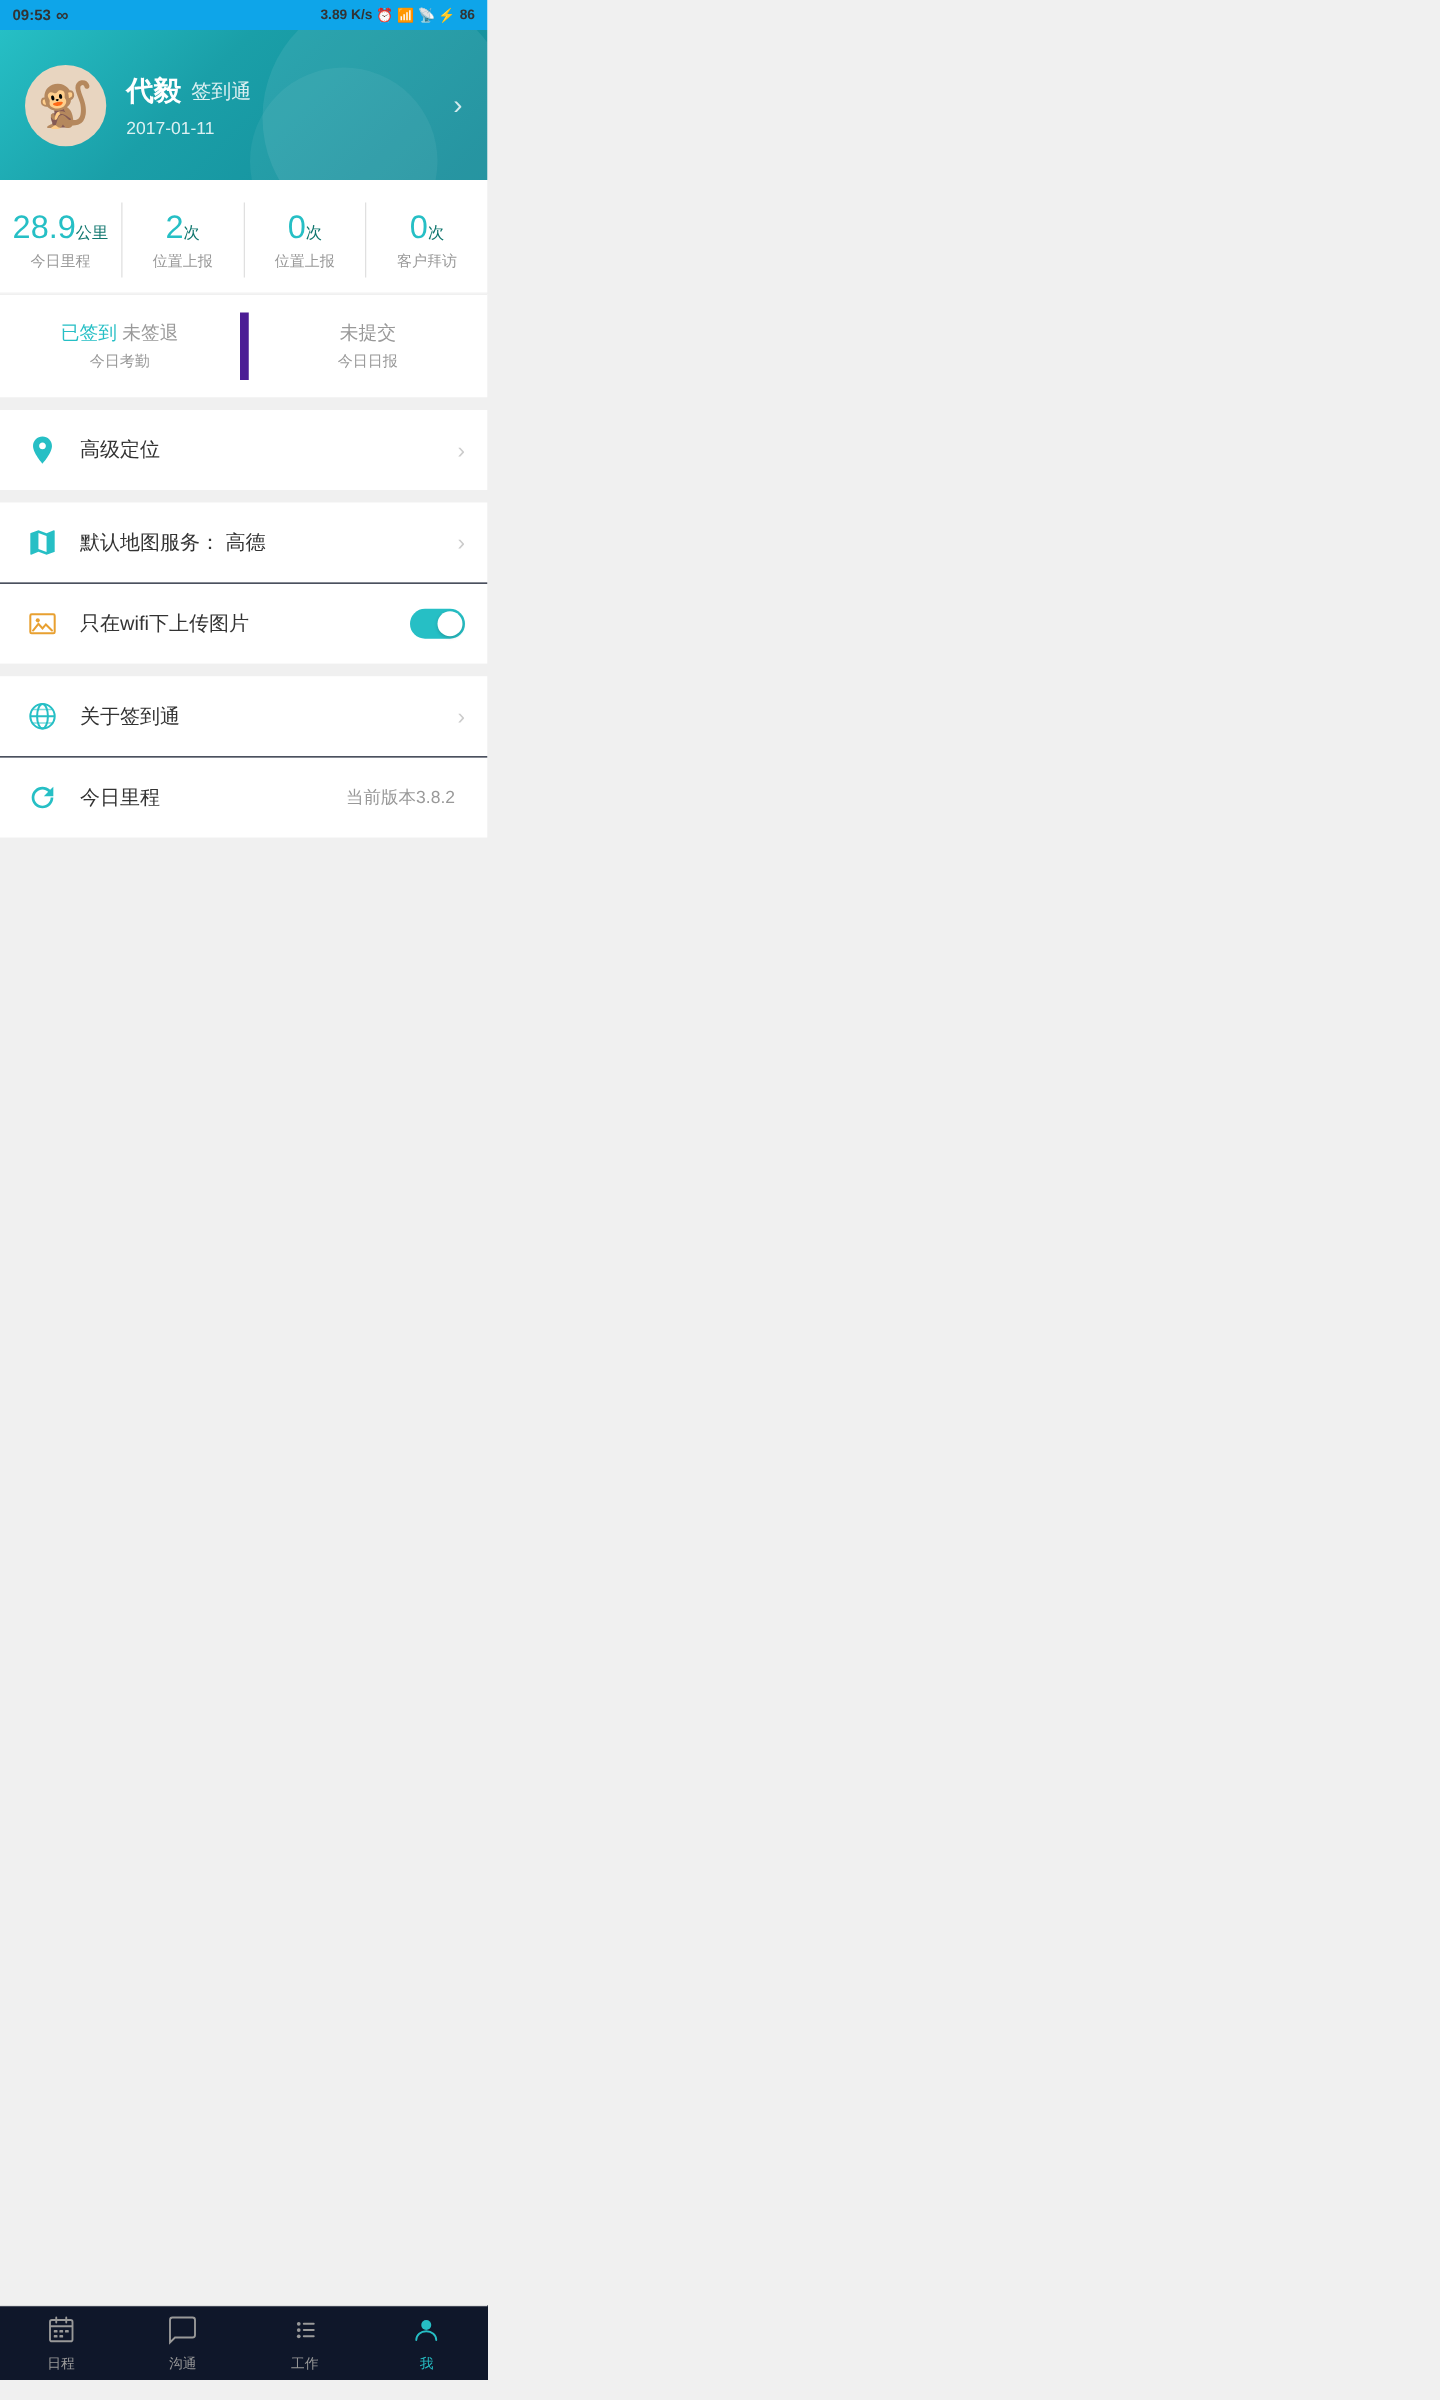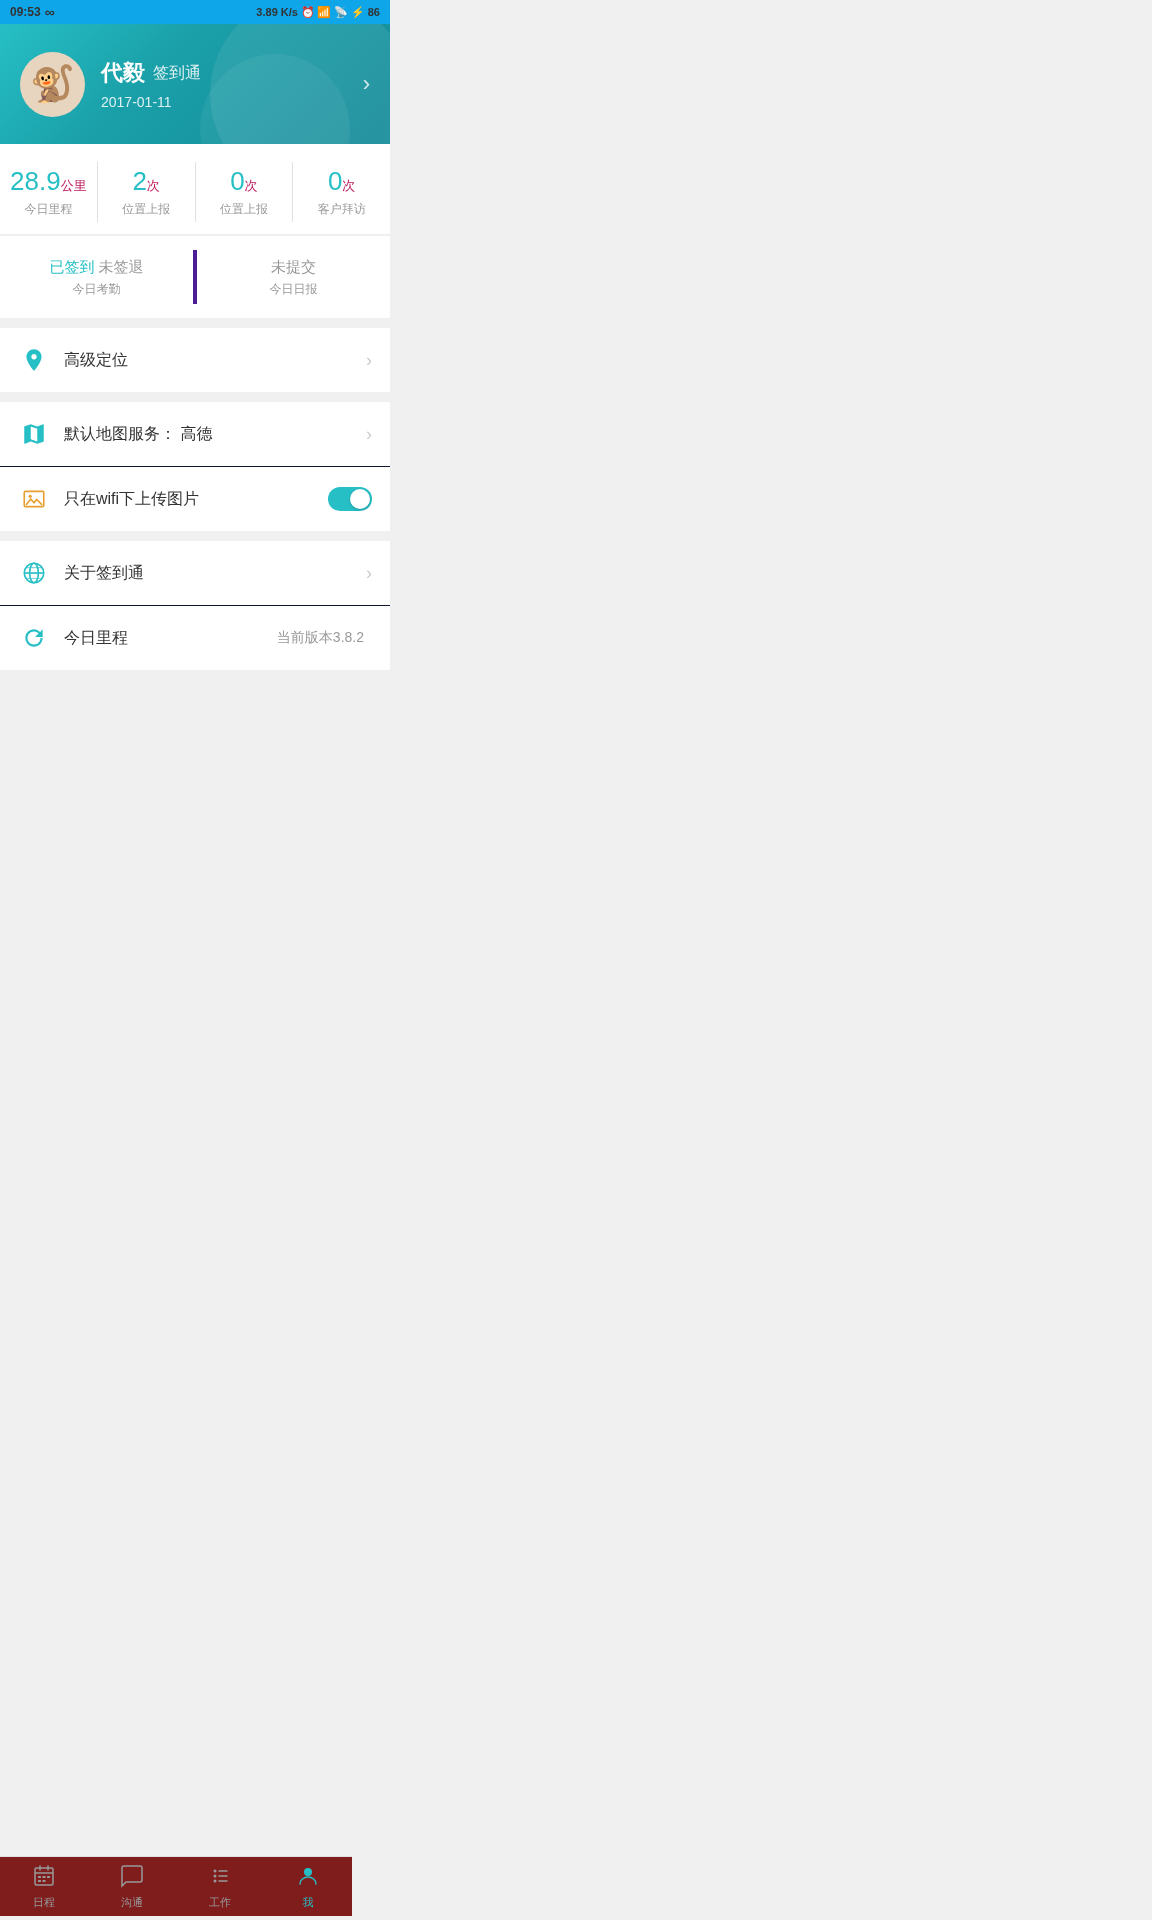--- a/index.html
+++ b/index.html
@@ -116,41 +116,41 @@
     }
     .stat-item:last-child { border-right: none; }
     .stat-number {
       font-size: 26px;
       font-weight: 400;
       color: #26bfc5;
       line-height: 1.2;
     }
     .stat-number .stat-unit {
       font-size: 13px;
-      color: #be185d;
+      color: #0f766e;
     }
     .stat-label {
       font-size: 12px;
       color: #999;
       margin-top: 4px;
     }
 
     
     .attendance-section {
       background: #fff;
       margin-top: 1px;
       padding: 14px 0;
       display: flex;
       border-top: 1px solid #f0f0f0;
     }
     .attendance-item {
       flex: 1;
       text-align: center;
       padding: 6px 0;
-      border-right: 4px solid #4c1d95;
+      border-right: 7px solid #4c1d95;
     }
     .attendance-item:last-child { border-right: none; }
     .attendance-status {
       font-size: 15px;
       color: #999;
       line-height: 1.4;
     }
     .attendance-status .signed {
       color: #26bfc5;
     }
@@ -219,25 +219,25 @@
       width: 20px;
       height: 20px;
       background: #fff;
       border-radius: 50%;
       box-shadow: 0 1px 3px rgba(0,0,0,0.2);
     }
 
     
     .bottom-nav {
       position: fixed;
-      bottom: 4px;
+      bottom: 16px;
       left: 0;
-      width: 352px;
+      width: 390px;
       height: 60px;
-      background: #7f1d1d;
+      background: #0f172a;
       border-top: 1px solid #e0e0e0;
       display: flex;
       align-items: center;
     }
     .nav-item {
       flex: 1;
       display: flex;
       flex-direction: column;
       align-items: center;
       justify-content: center;

